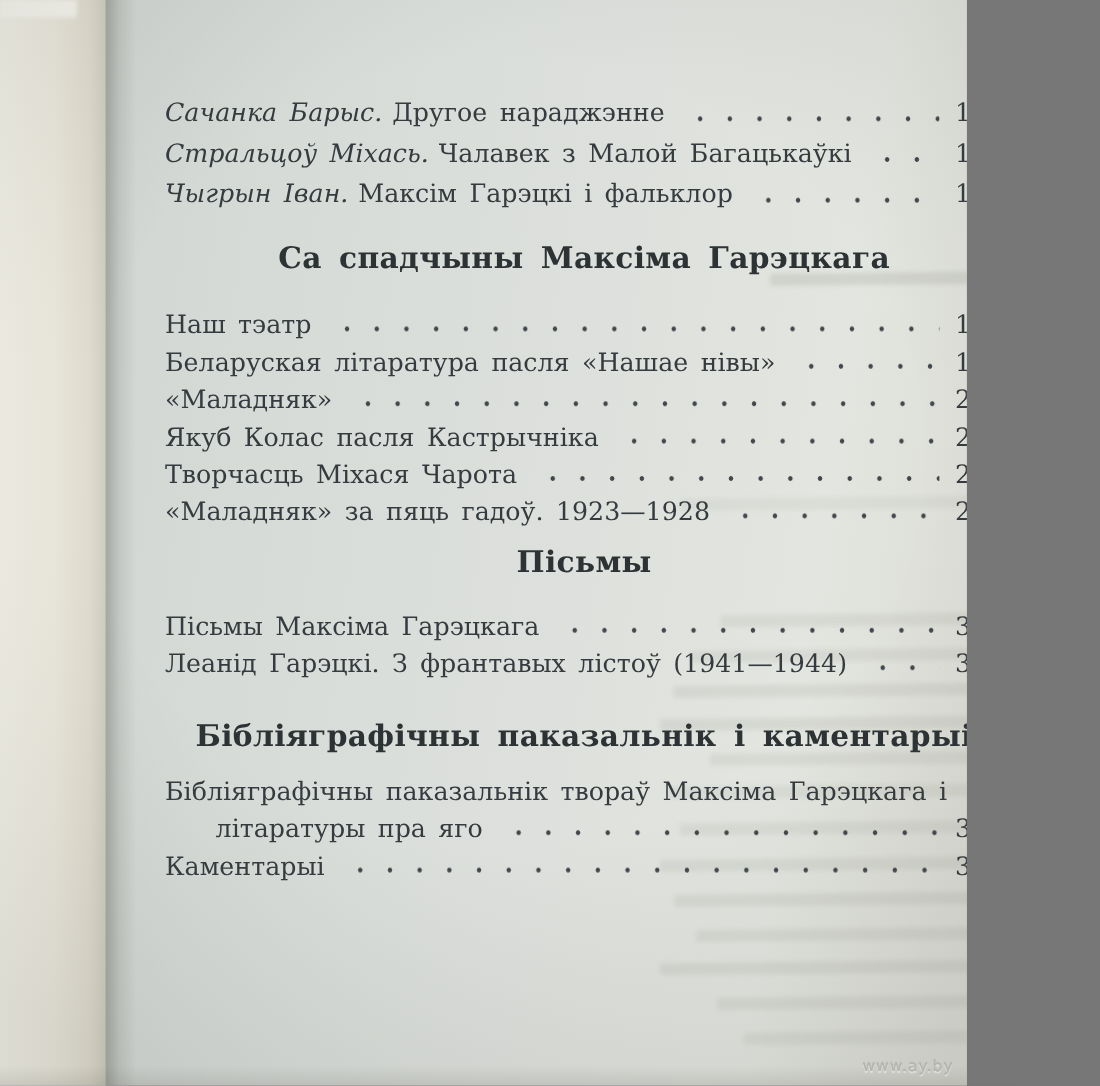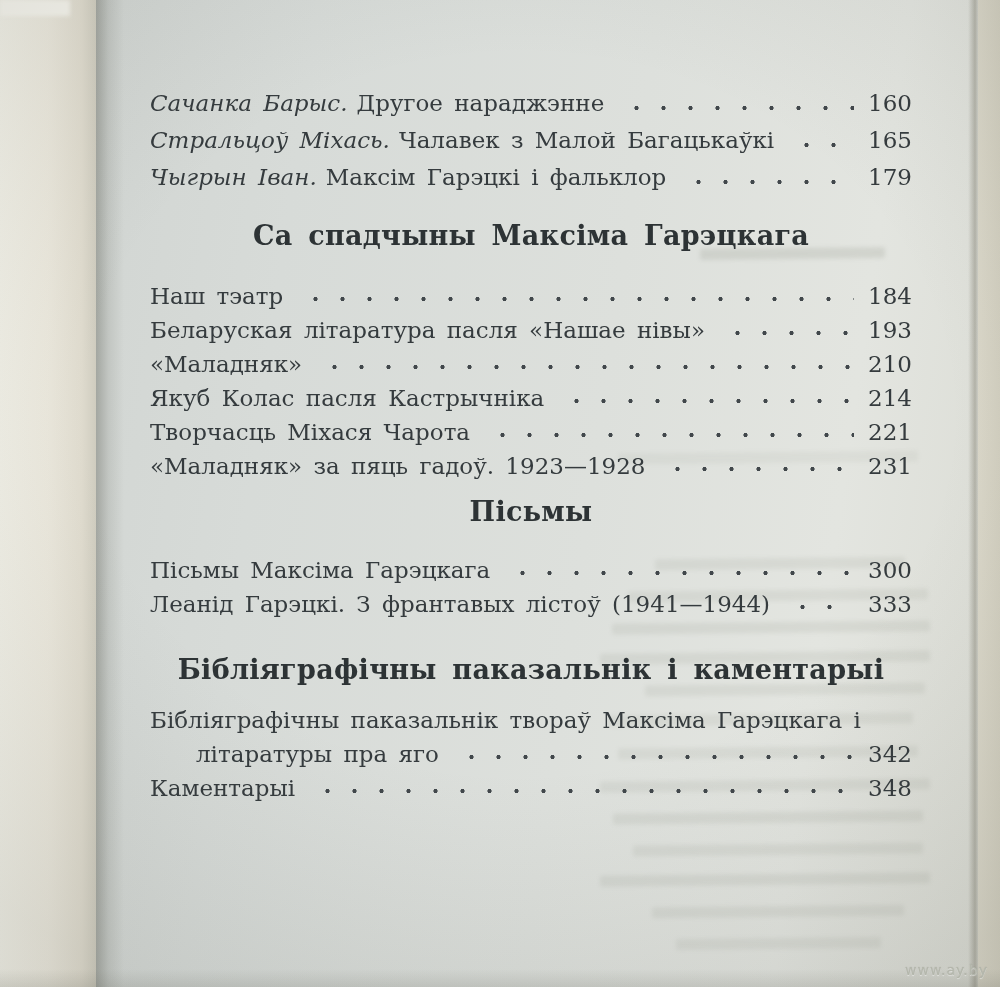--- a/index.html
+++ b/index.html
@@ -1,19 +1,19 @@
 <!DOCTYPE html>
 <html><head>
 <meta charset="utf-8">
 <style>
   html, body { margin: 0; padding: 0; background: #777; }
 
   .photo {
     position: relative;
-    width: 1000px;
+    width: 879px;
     height: 987px;
     overflow: hidden;
     font-family: "DejaVu Serif", serif;
     background: linear-gradient(98deg,
       #cfd3d0 0%, #d7dbd8 28%, #dde0dc 58%, #e3e5e0 80%, #dadbd3 100%);
   }
 
   
   .adjacent-page {
     position: absolute; left: 0; top: 0; width: 96px; height: 100%;

